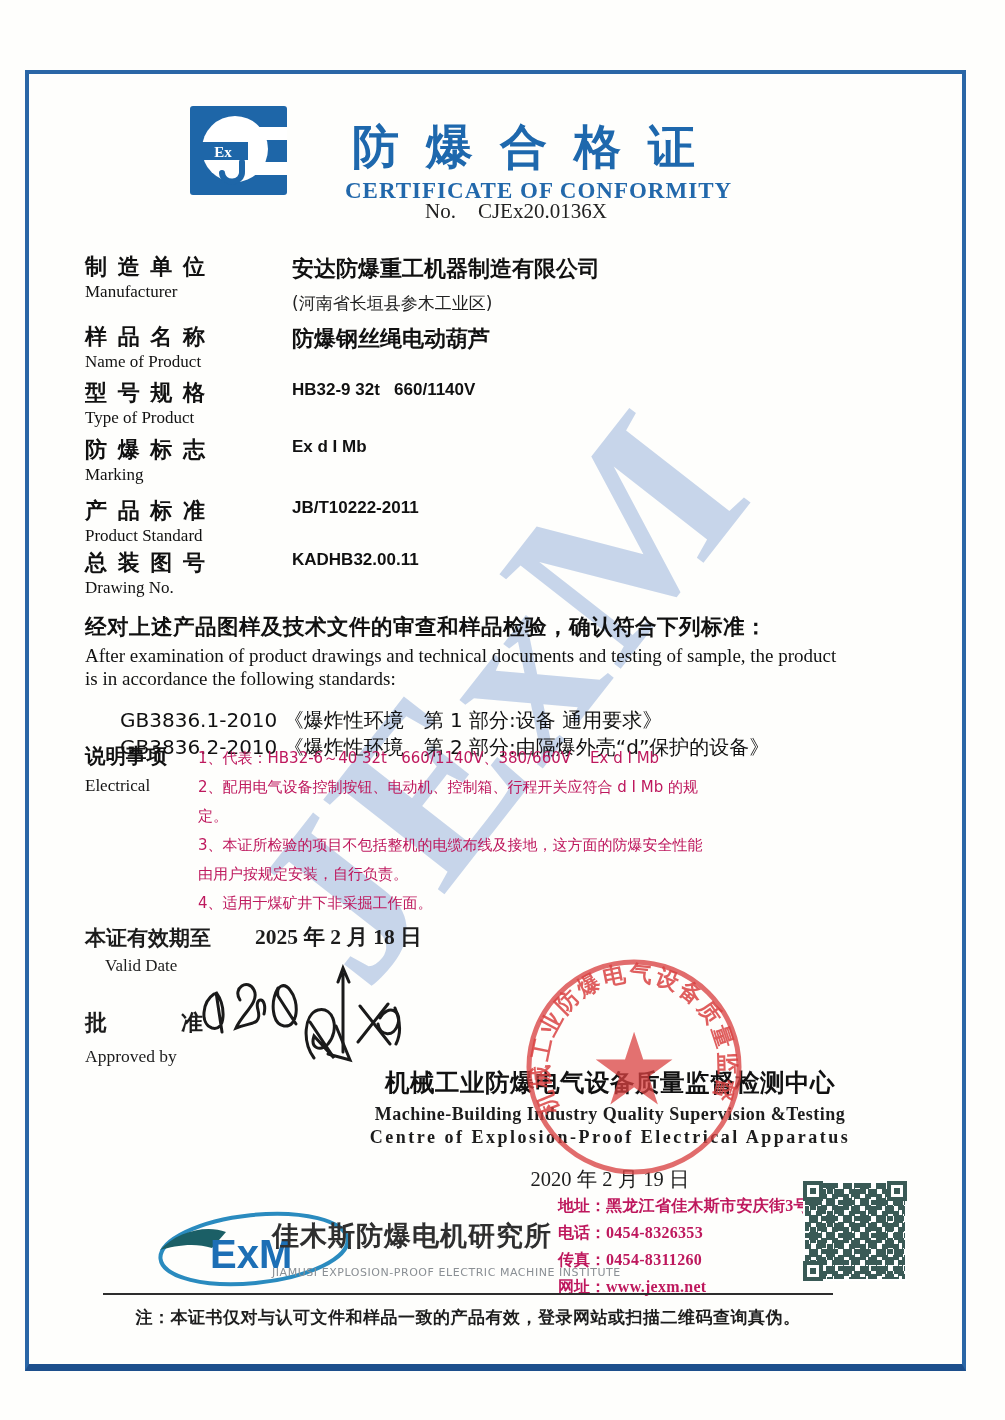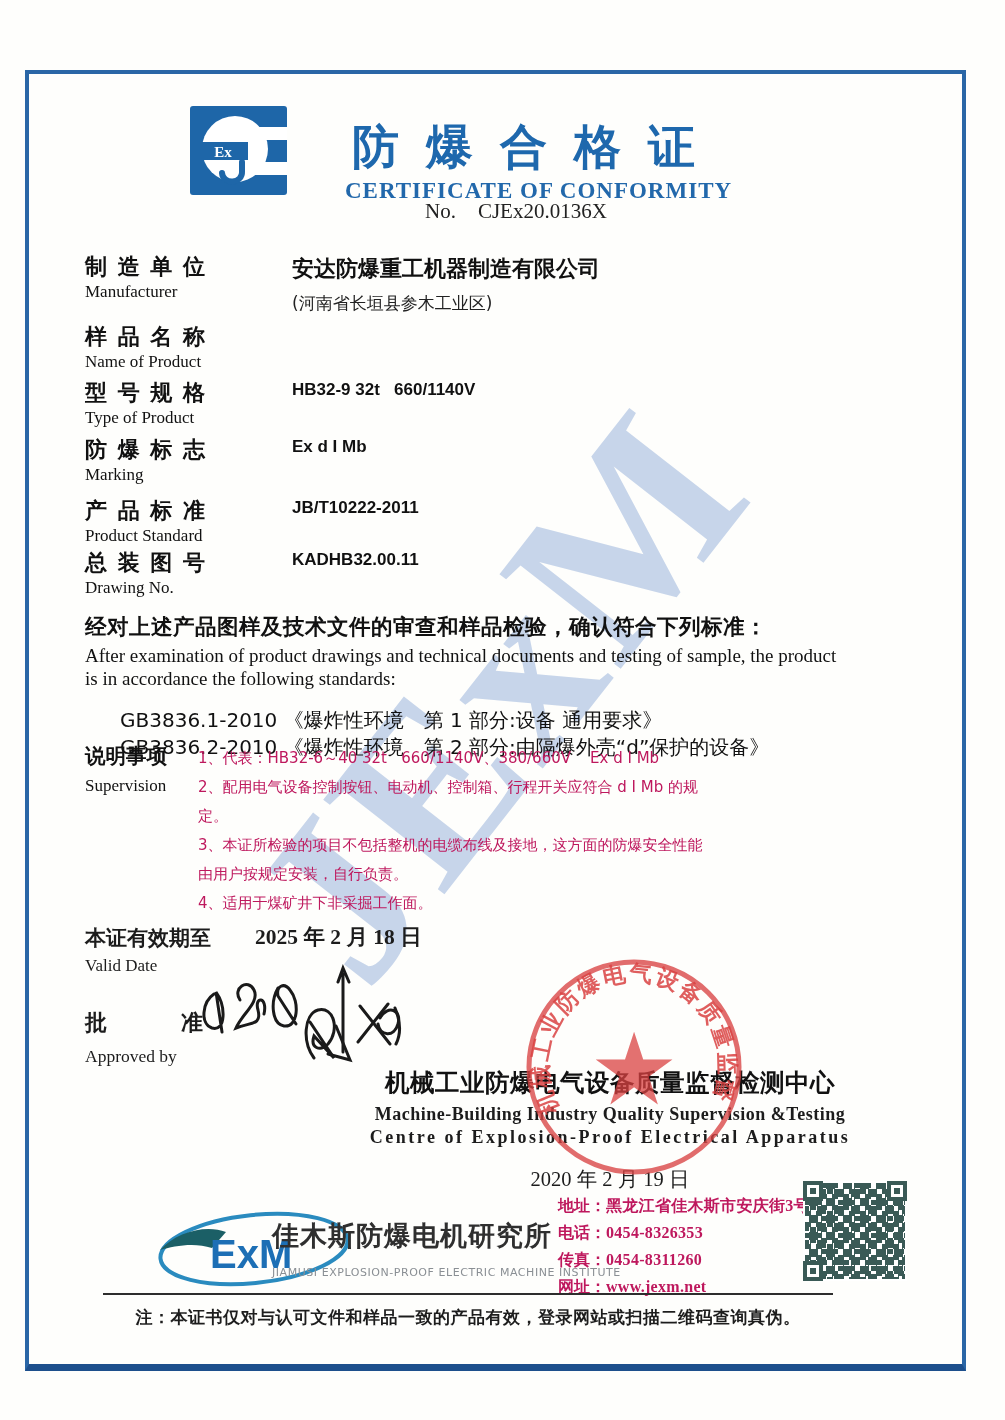--- a/index.html
+++ b/index.html
@@ -62,21 +62,21 @@
   
   .explain{position:absolute;left:85px;top:742px;width:822px;}
   .explain .elabel-zh{font-size:20.5px;font-weight:bold;color:#111;}
   .explain .elabel-en{font-family:"Liberation Serif",serif;font-size:17px;color:#111;margin-top:6px;}
   .eitems{position:absolute;left:113px;top:2px;width:712px;}
   .eitems .line{font-size:15px;color:#be185d;line-height:29px;white-space:pre;}
 
   
   .valid{position:absolute;left:85px;top:924px;}
   .valid .zh{font-size:21px;font-weight:bold;}
-  .valid .en{font-family:"Liberation Serif",serif;font-size:17px;margin-top:4px;}
+  .valid .en{font-family:"Liberation Serif",serif;font-size:17px;margin-top:4px;margin-left:20px;}
   .valid-value{
     position:absolute;left:255px;top:922px;
     font-family:"Liberation Serif",serif;font-size:21.5px;font-weight:bold;white-space:pre;
   }
   .approve{position:absolute;left:85px;top:1008px;}
   .approve .zh{width:118px;font-size:22px;font-weight:bold;text-align:justify;text-align-last:justify;}
   .approve .en{font-family:"Liberation Serif",serif;font-size:17.5px;margin-top:8px;white-space:nowrap;}
   .signature{position:absolute;left:192px;top:962px;}
 
   
@@ -149,20 +149,23 @@
       <div class="flabel-zh">制造单位</div>
       <div class="flabel-en">Manufacturer</div>
       <div class="fvalue">
           <div class="v">安达防爆重工机器制造有限公司</div>
         <div class="vnote">(河南省长垣县参木工业区)</div>
         </div>
     </div>
     <div class="field" style="top:324px">
       <div class="flabel-zh">样品名称</div>
       <div class="flabel-en">Name of Product</div>
+      <div class="fvalue">
+          <div class="v">防爆钢丝绳电动葫芦</div>
+        </div>
     </div>
     <div class="field" style="top:380px">
       <div class="flabel-zh">型号规格</div>
       <div class="flabel-en">Type of Product</div>
       <div class="fvalue">
           <div class="v latin">HB32-9 32t   660/1140V</div>
         </div>
     </div>
     <div class="field" style="top:437px">
       <div class="flabel-zh">防爆标志</div>
@@ -193,21 +196,21 @@
         <div>is in accordance the following standards:</div>
       </div>
       <div class="standards">
         <div class="std">GB3836.1-2010 《爆炸性环境　第 1 部分:设备 通用要求》</div>
         <div class="std">GB3836.2-2010 《爆炸性环境　第 2 部分:由隔爆外壳“d”保护的设备》</div>
       </div>
     </div>
 
     <div class="explain">
       <div class="elabel-zh">说明事项</div>
-      <div class="elabel-en">Supervision</div>
+      <div class="elabel-en">Electrical</div>
       <div class="eitems">
         <div class="line">1、代表：HB32-6～40 32t   660/1140V、380/660V    Ex d I Mb</div>
         <div class="line">2、配用电气设备控制按钮、电动机、控制箱、行程开关应符合 d I Mb 的规</div>
         <div class="line">定。</div>
         <div class="line">3、本证所检验的项目不包括整机的电缆布线及接地，这方面的防爆安全性能</div>
         <div class="line">由用户按规定安装，自行负责。</div>
         <div class="line">4、适用于煤矿井下非采掘工作面。</div>
       </div>
     </div>
 

